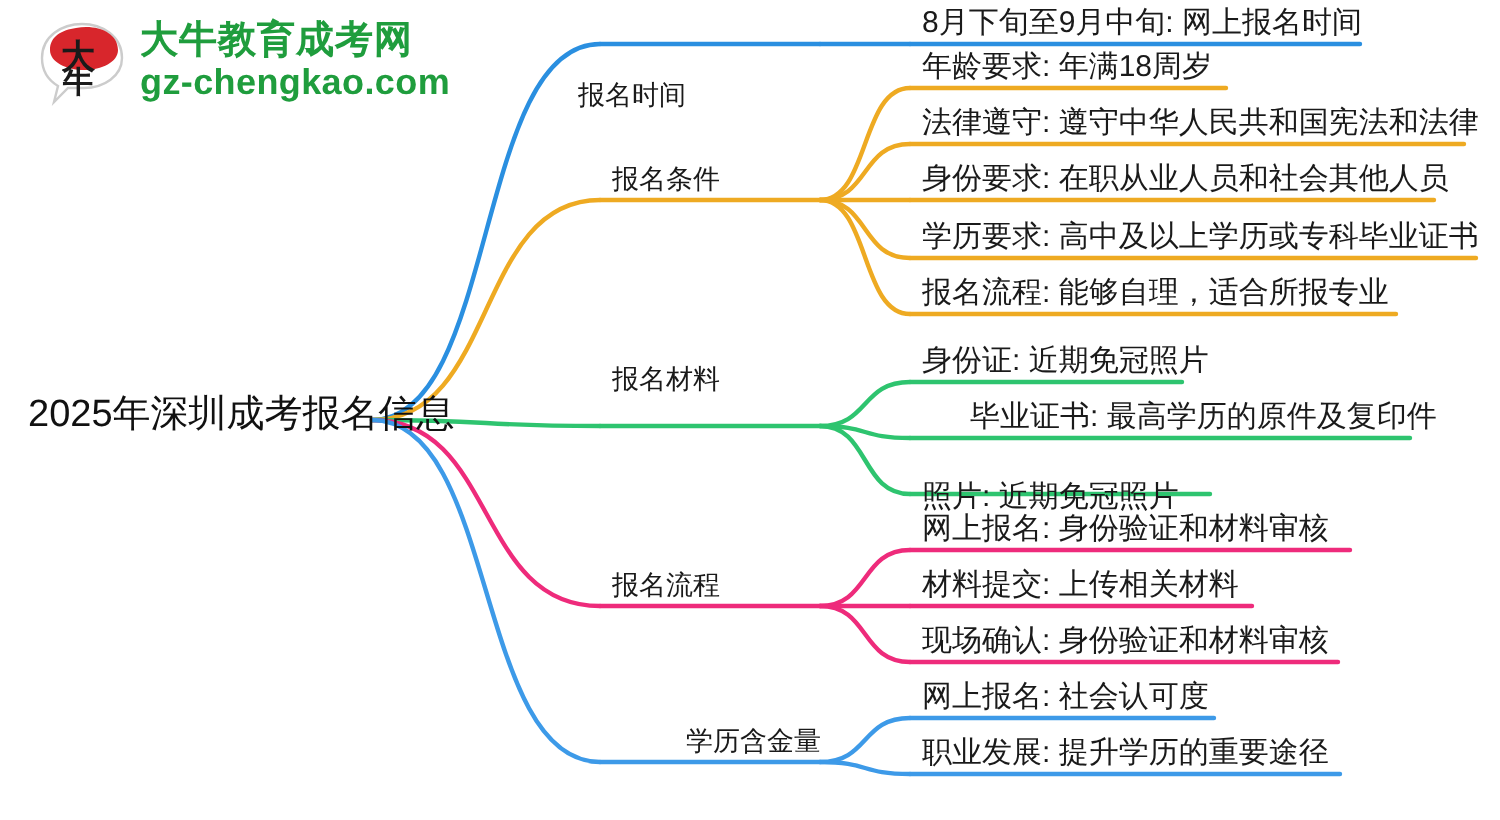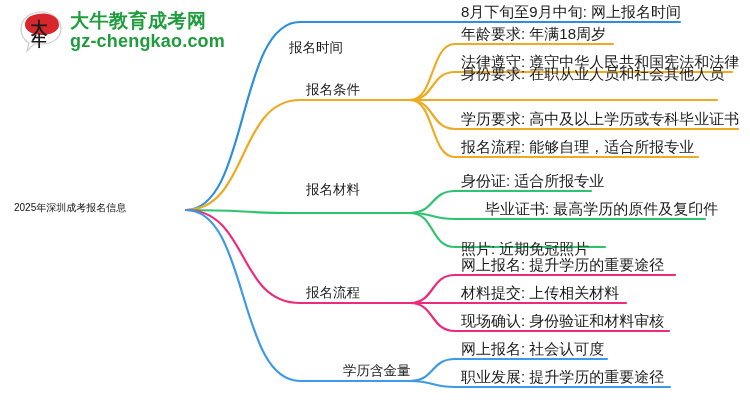--- a/index.html
+++ b/index.html
@@ -64,21 +64,21 @@
     height: 410px;
   }
   .node-label {
     position: absolute;
     font-size: 13.5px;
     color: #1a1a1a;
     white-space: nowrap;
     line-height: 16px;
   }
   .root-label {
-    font-size: 10px;
+    font-size: 19px;
     color: #111111;
   }
   .branch-label {
     font-size: 13.5px;
     color: #1a1a1a;
   }
   .leaf-label {
     font-size: 15px;
     color: #1a1a1a;
   }
@@ -144,29 +144,29 @@
       </g>
   </svg>
 
   <div id="label-layer">
       <div class="node-label root-label" style="left: 14px; top: 200px;">2025年深圳成考报名信息</div>
       <div class="node-label branch-label" style="left: 289px; top: 4px; margin-top: 36px;">报名时间</div>
       <div class="node-label leaf-label" style="left: 461px; top: 4px;">8月下旬至9月中旬: 网上报名时间</div>
       <div class="node-label branch-label" style="left: 306px; top: 82px;">报名条件</div>
       <div class="node-label leaf-label" style="left: 461px; top: 26px;">年龄要求: 年满18周岁</div>
       <div class="node-label leaf-label" style="left: 461px; top: 54px;">法律遵守: 遵守中华人民共和国宪法和法律</div>
-      <div class="node-label leaf-label" style="left: 461px; top: 66px;">身份要求: 在职从业人员和社会其他人员</div>
+      <div class="node-label leaf-label" style="left: 461px; top: 82px;">身份要求: 在职从业人员和社会其他人员</div>
       <div class="node-label leaf-label" style="left: 461px; top: 111px;">学历要求: 高中及以上学历或专科毕业证书</div>
       <div class="node-label leaf-label" style="left: 461px; top: 139px;">报名流程: 能够自理，适合所报专业</div>
       <div class="node-label branch-label" style="left: 306px; top: 182px;">报名材料</div>
-      <div class="node-label leaf-label" style="left: 461px; top: 173px;">身份证: 适合所报专业</div>
+      <div class="node-label leaf-label" style="left: 461px; top: 173px;">身份证: 近期免冠照片</div>
       <div class="node-label leaf-label" style="left: 461px; top: 201px; margin-left: 24px;">毕业证书: 最高学历的原件及复印件</div>
       <div class="node-label leaf-label" style="left: 461px; top: 241px;">照片: 近期免冠照片</div>
       <div class="node-label branch-label" style="left: 306px; top: 285px;">报名流程</div>
-      <div class="node-label leaf-label" style="left: 461px; top: 257px;">网上报名: 提升学历的重要途径</div>
+      <div class="node-label leaf-label" style="left: 461px; top: 257px;">网上报名: 身份验证和材料审核</div>
       <div class="node-label leaf-label" style="left: 461px; top: 285px; text-align: center;">材料提交: 上传相关材料</div>
       <div class="node-label leaf-label" style="left: 461px; top: 313px;">现场确认: 身份验证和材料审核</div>
       <div class="node-label branch-label" style="left: 306px; top: 363px; margin-left: 37px;">学历含金量</div>
       <div class="node-label leaf-label" style="left: 461px; top: 341px;">网上报名: 社会认可度</div>
       <div class="node-label leaf-label" style="left: 461px; top: 369px;">职业发展: 提升学历的重要途径</div>
     </div>
 
 </div>
 
 </body></html>

